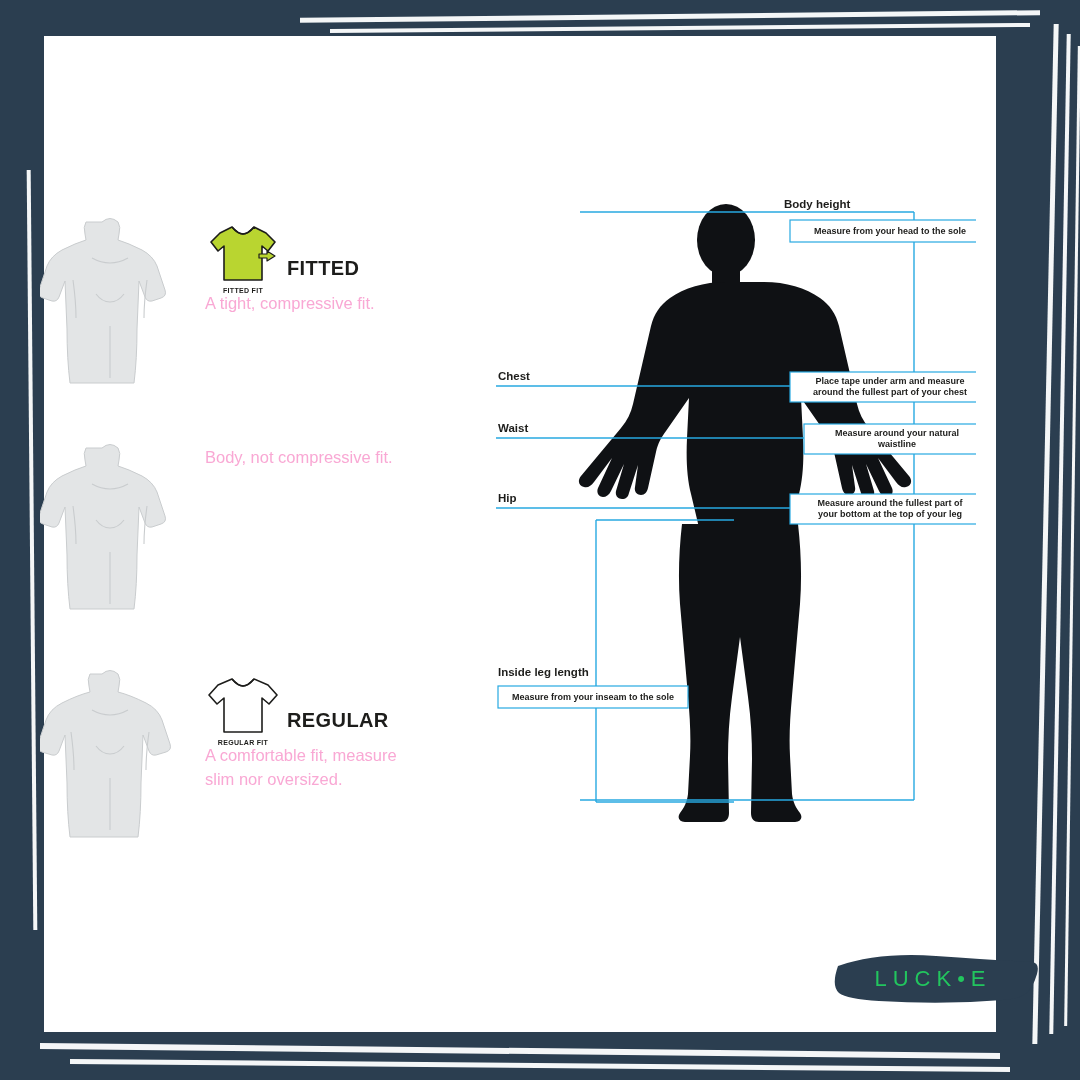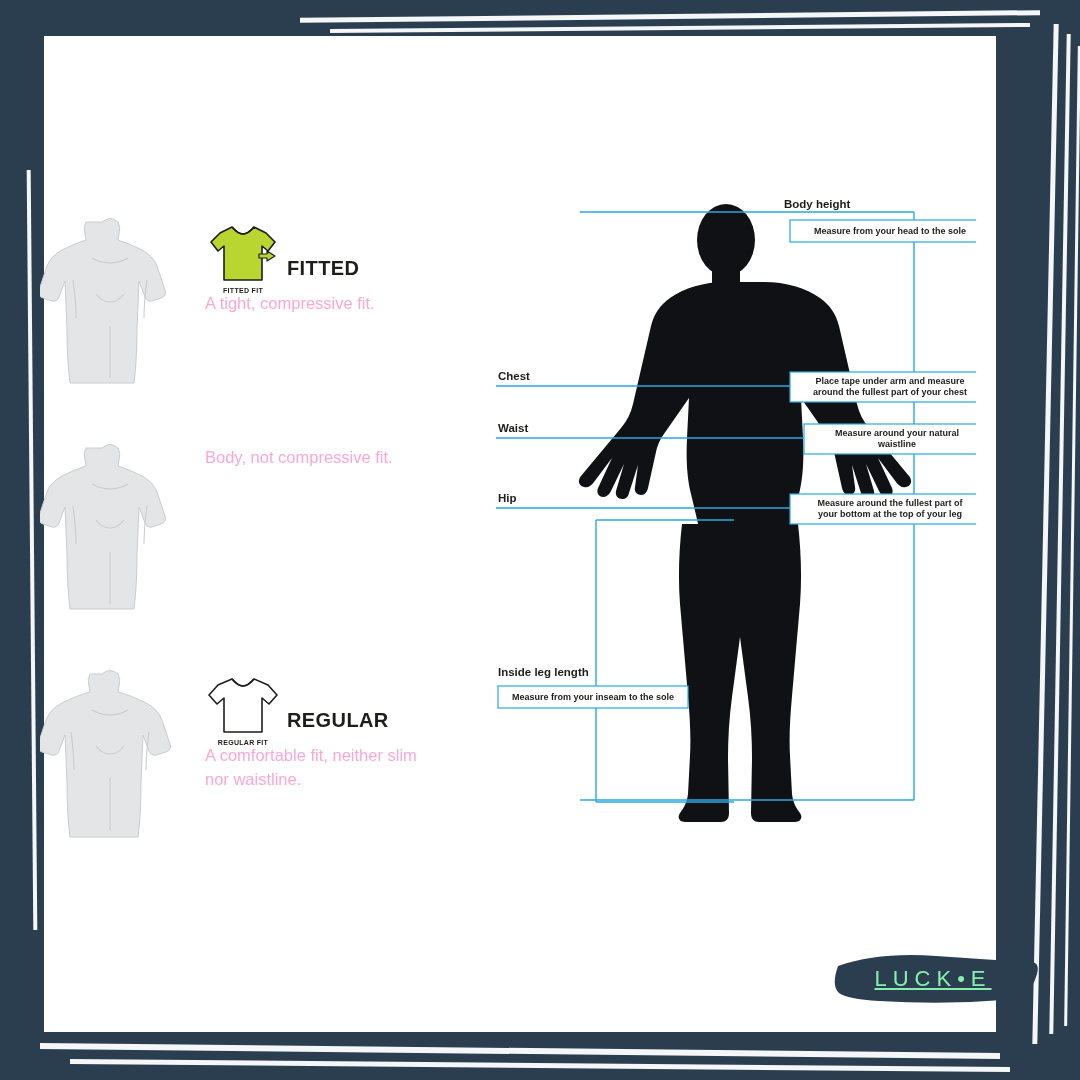--- a/index.html
+++ b/index.html
@@ -126,26 +126,25 @@
     bottom: 72px;
     width: 210px;
     height: 58px;
   }
   .logo-text {
     position: absolute;
     inset: 0;
     display: flex;
     align-items: center;
     justify-content: center;
-    color: #86efac;
+    color: #22c55e;
     font-size: 22px;
     letter-spacing: 6px;
     font-weight: normal;
     font-family: "Liberation Sans", sans-serif;
-    text-decoration: underline;
   }
 </style>
 </head>
 <body>
 
 <div id="root">
 
   <div class="frame-stroke frame-right-1"></div>
   <div class="frame-stroke frame-right-2"></div>
   <div class="frame-stroke frame-right-3"></div>
@@ -231,21 +230,21 @@
         <div class="fit-badge">
           <div class="tee-icon">
             <svg viewBox="0 0 76 72" width="76" height="72">
               <path d="M27 7 L13 13 L4 23 L12 32 L19 26 L19 60 L57 60 L57 26 L64 32 L72 23 L63 13 L49 7 q-6 7 -11 7 q-5 0 -11 -7 z" fill="#ffffff" stroke="#1d1d1b" stroke-width="1.6" stroke-linejoin="round"></path>
               <path d="M27 7 q6 7 11 7 q5 0 11 -7" fill="none" stroke="#1d1d1b" stroke-width="1.6"></path>
             </svg>
             <div class="tee-caption">REGULAR FIT</div>
           </div>
           <div class="fit-name">REGULAR</div>
         </div>
-        <div class="fit-desc">A comfortable fit, neither slim nor waistline.</div>
+        <div class="fit-desc">A comfortable fit, measure slim nor oversized.</div>
       </div>
     </div>
   </div>
 
   <div class="body-area">
     <svg viewBox="0 0 500 700" width="500" height="700">
 
       <g fill="#0f1114">
 
         <ellipse cx="250" cy="50" rx="29" ry="36"></ellipse>

